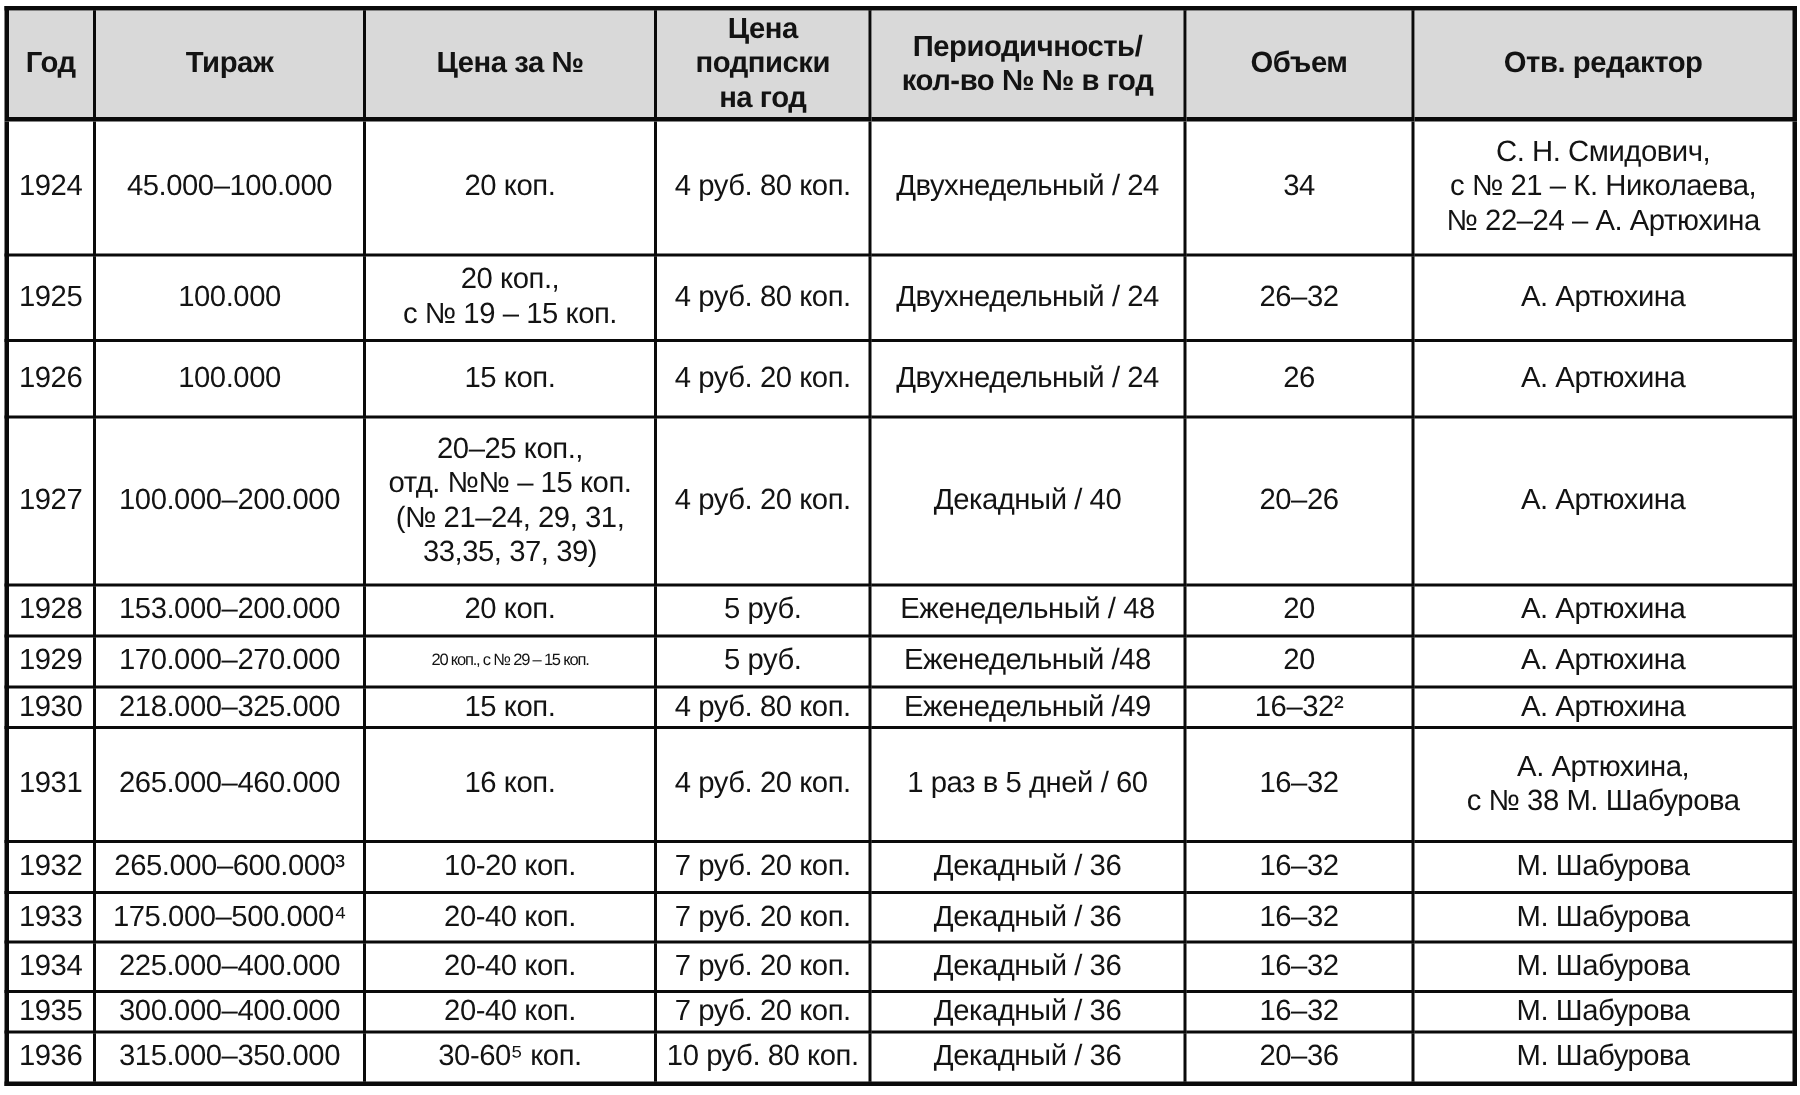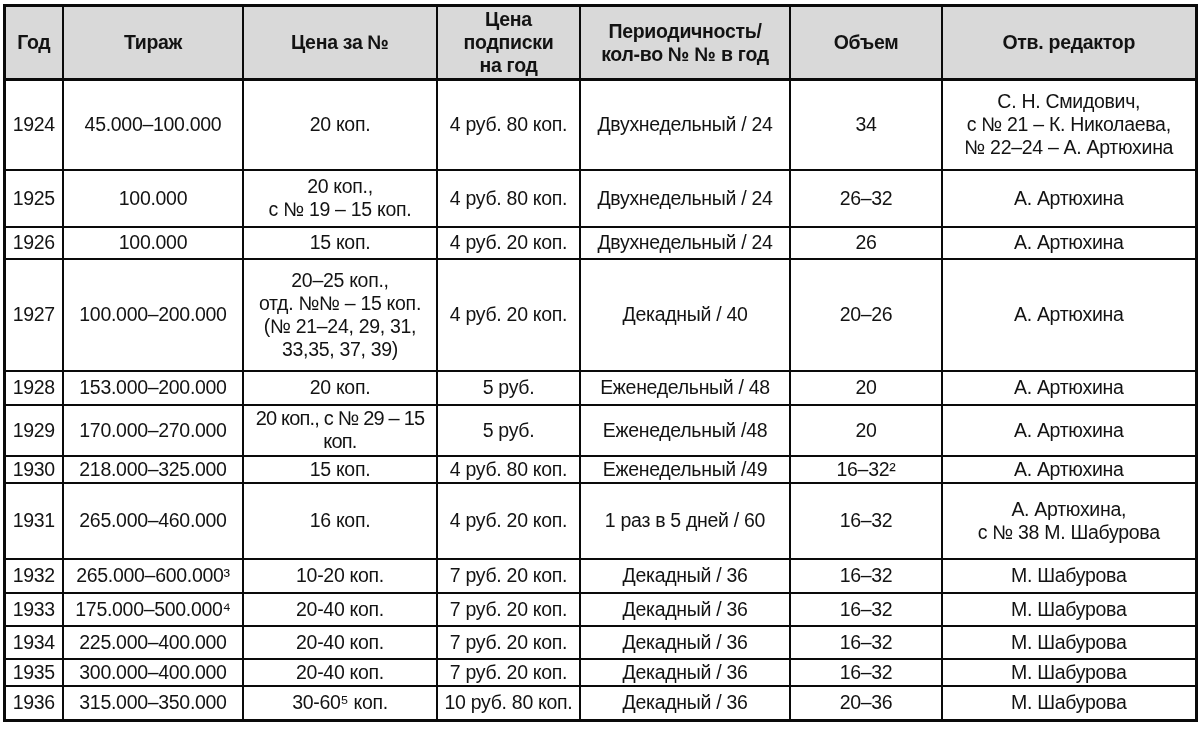--- a/index.html
+++ b/index.html
@@ -29,21 +29,21 @@
     letter-spacing: -0.3px;
     padding: 1px 2px;
     overflow: hidden;
   }
   .pub-table thead th {
     background: #d9d9d9;
     font-weight: bold;
     border-bottom: 3px solid #0a0a0a;
   }
   .pub-table td.sm {
-    font-size: 20px;
+    font-size: 11px;
     letter-spacing: -0.8px;
   }
 </style>
 </head>
 <body>
 
 <table class="pub-table">
   <colgroup>
     <col style="width:59px">
     <col style="width:180px">
@@ -81,21 +81,21 @@
     <tr style="height:57px">
       <td>1925</td>
       <td>100.000</td>
       <td>20 коп.,
 с № 19 – 15 коп.</td>
       <td>4 руб. 80 коп.</td>
       <td>Двухнедельный / 24</td>
       <td>26–32</td>
       <td>А. Артюхина</td>
     </tr>
-    <tr style="height:32px">
+    <tr style="height:51px">
       <td>1926</td>
       <td>100.000</td>
       <td>15 коп.</td>
       <td>4 руб. 20 коп.</td>
       <td>Двухнедельный / 24</td>
       <td>26</td>
       <td>А. Артюхина</td>
     </tr>
     <tr style="height:112px">
       <td>1927</td>

